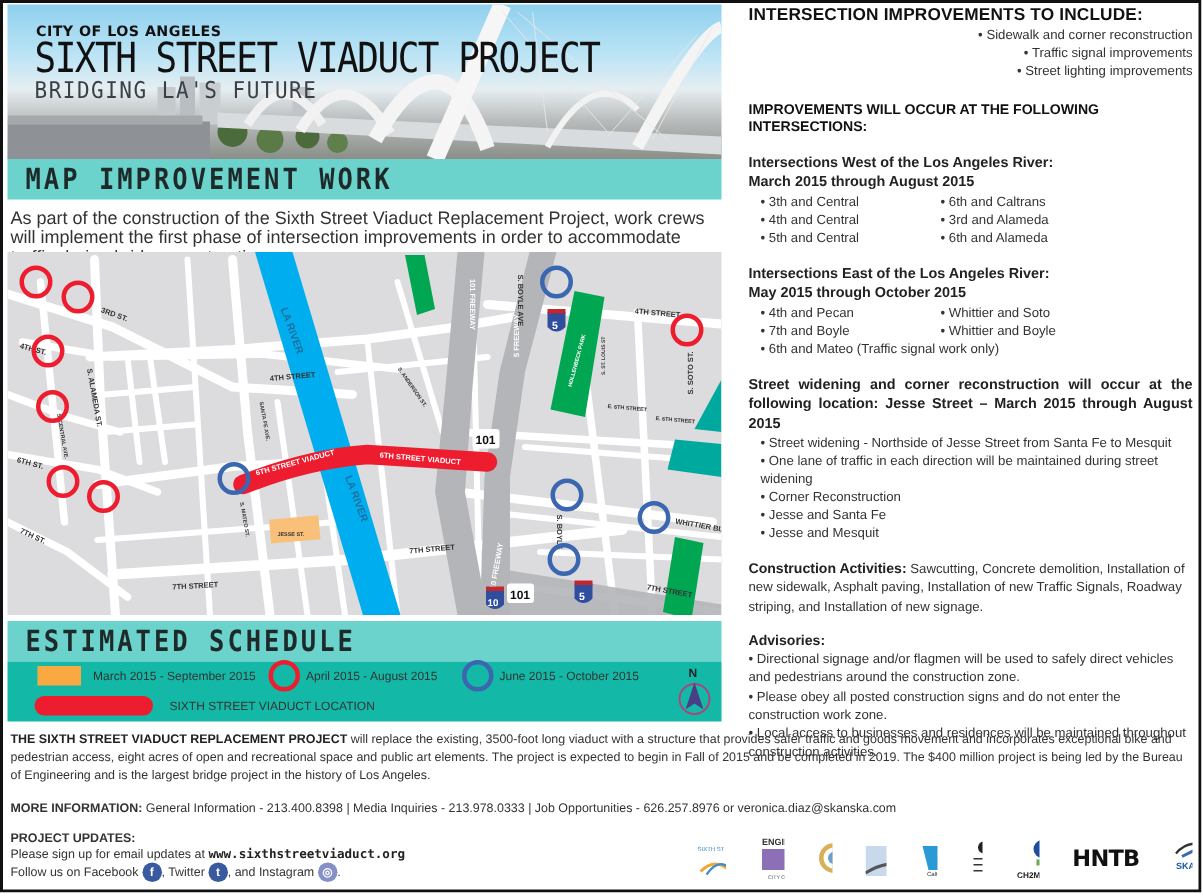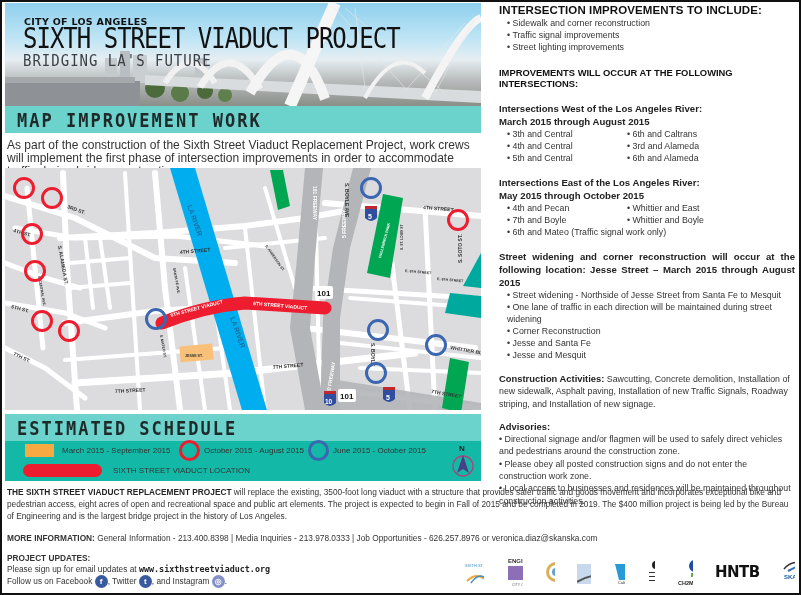--- a/index.html
+++ b/index.html
@@ -236,35 +236,35 @@
   </svg>
 </div>
 
 <div class="section-bar schedule-bar">
   <span>ESTIMATED SCHEDULE</span>
 </div>
 <div class="legend">
   <div class="swatch-orange"></div>
   <div class="lg" style="left:57px; top:5px;">March 2015 - September 2015</div>
   <div class="ring" style="left:174px; border-color:#ed1c2e;"></div>
-  <div class="lg" style="left:199px; top:5px;">October 2015 - August 2015</div>
+  <div class="lg" style="left:199px; top:5px;">April 2015 - August 2015</div>
   <div class="ring" style="left:303px; border-color:#3b66b0;"></div>
   <div class="lg" style="left:328px; top:5px;">June 2015 - October 2015</div>
   <div class="pill"></div>
   <div class="lg" style="left:108px; top:25px;">SIXTH STREET VIADUCT LOCATION</div>
 </div>
 <svg class="compass" viewBox="0 0 28 36">
   <text x="10" y="8" font-size="8" font-weight="bold" fill="#222" font-family="Liberation Sans, sans-serif">N</text>
   <circle cx="14" cy="23" r="10" fill="none" stroke="#b0417a" stroke-width="1.3"></circle>
   <path d="M14 12 L20 30 L14 26 L8 30 Z" fill="#4a3f86"></path>
 </svg>
 
 <div class="right">
   <div class="r-h1">INTERSECTION IMPROVEMENTS TO INCLUDE:</div>
-  <div class="r-list" style="margin-top:1px; padding-left:8px;">
+  <div class="r-list" style="margin-top:1px; padding-left:8px;text-align:right;">
     <div>• <span>Sidewalk and corner reconstruction</span></div>
     <div>• <span>Traffic signal improvements</span></div>
     <div>• <span>Street lighting improvements</span></div>
   </div>
 
   <div class="r-h2" style="margin-top:14px;">IMPROVEMENTS WILL OCCUR AT THE FOLLOWING INTERSECTIONS:</div>
 
   <div class="r-h3" style="margin-top:13px;">Intersections West of the Los Angeles River:</div>
   <div class="r-h3">March 2015 through August 2015</div>
   <div class="two-col">
@@ -273,21 +273,21 @@
     <div>• <span>4th  and  Central</span></div>
     <div>• <span>3rd  and  Alameda</span></div>
     <div>• <span>5th  and  Central</span></div>
     <div>• <span>6th  and  Alameda</span></div>
   </div>
 
   <div class="r-h3" style="margin-top:12px;">Intersections East of the Los Angeles River:</div>
   <div class="r-h3">May 2015 through October 2015</div>
   <div class="two-col">
     <div>• <span>4th  and  Pecan</span></div>
-    <div>• <span>Whittier  and  East</span></div>
+    <div>• <span>Whittier  and  Soto</span></div>
     <div>• <span>7th  and  Boyle</span></div>
     <div>• <span>Whittier  and  Boyle</span></div>
   </div>
   <div class="r-list" style="padding-left:8px;">• <span>6th  and  Mateo (Traffic signal work only)</span></div>
 
   <div class="r-h3" style="margin-top:12px; text-align:justify;">Street widening and corner reconstruction will occur at the following location: Jesse Street – March 2015 through August 2015</div>
   <div class="r-list" style="padding-left:8px;">
     <div>• <span>Street widening - Northside of Jesse Street from Santa Fe to Mesquit</span></div>
     <div>• <span>One lane of traffic in each direction will be maintained during street widening</span></div>
     <div>• <span>Corner Reconstruction</span></div>

